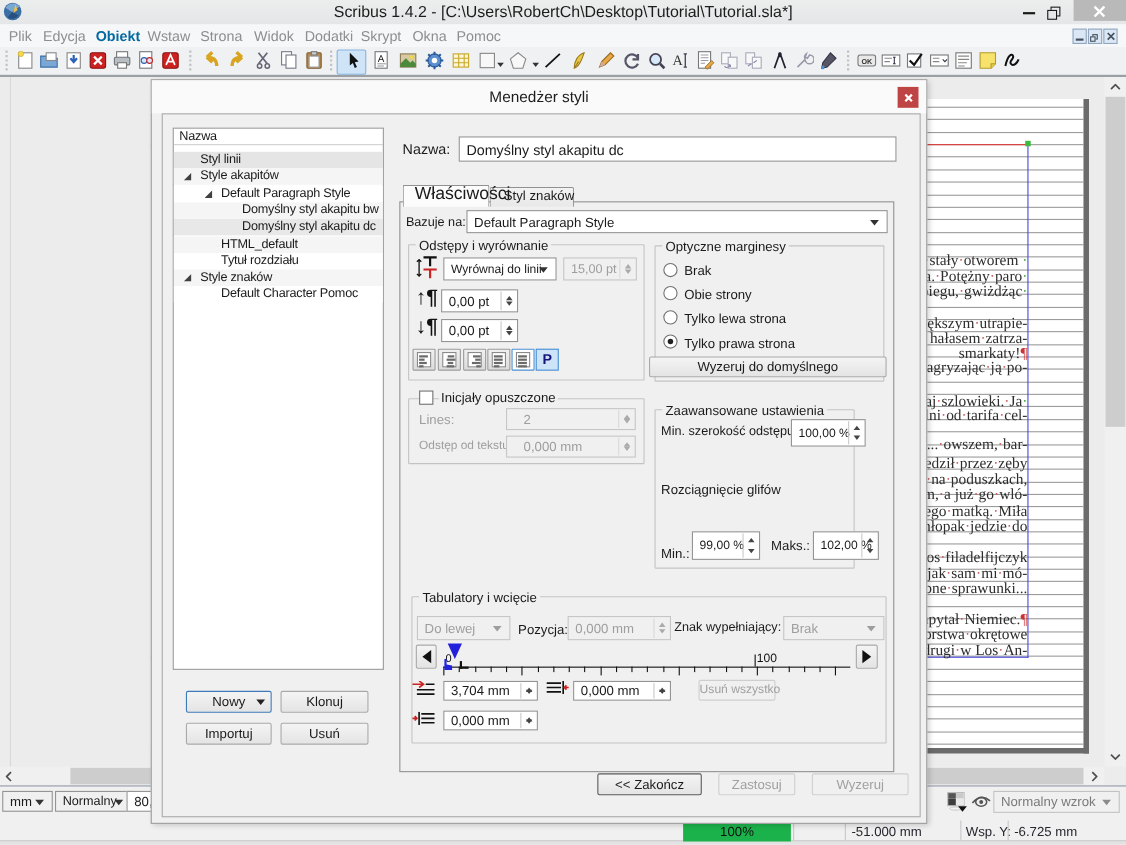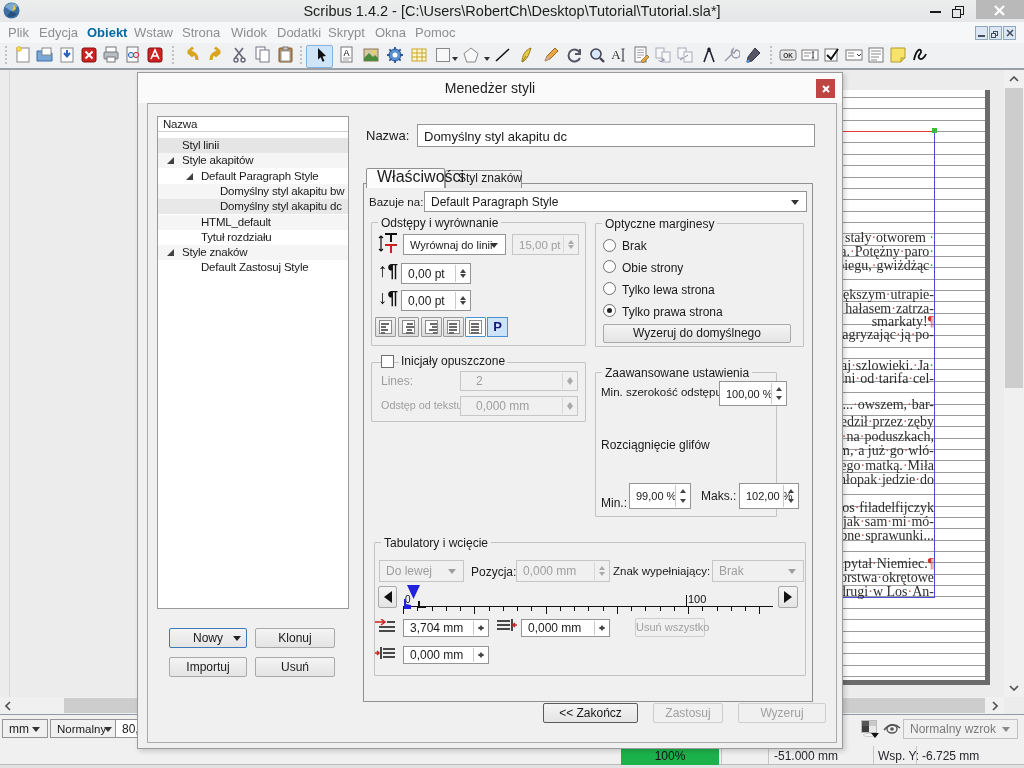--- a/index.html
+++ b/index.html
@@ -449,21 +449,21 @@
       <div style="position:absolute;left:0;top:112.79999999999998px;width:100%;height:15px;background:#fff">
         <span style="position:absolute;left:43px;top:1px">Tytuł rozdziału</span>
       </div>
       <div style="position:absolute;left:0;top:128.1px;width:100%;height:15px;background:#f5f5f5">
         <svg style="position:absolute;left:9px;top:4px" width="7" height="7">
           <polygon points="7,0 7,7 0,7" fill="#404040"></polygon>
         </svg>
         <span style="position:absolute;left:24px;top:1px">Style znaków</span>
       </div>
       <div style="position:absolute;left:0;top:143.4px;width:100%;height:15px;background:#fff">
-        <span style="position:absolute;left:43px;top:1px">Default Zastosuj Style</span>
+        <span style="position:absolute;left:43px;top:1px">Default Character Pomoc</span>
       </div>
     </div>
 
   <div class="btn" style="left:31px;top:555px;width:78px;height:20px;border-color:#3f7ab8;line-height:18px">Nowy</div>
   <div class="ab" style="left:95px;top:563px;width:0;height:0;border-left:4px solid transparent;border-right:4px solid transparent;border-top:5px solid #222"></div>
   <div class="btn" style="left:117px;top:555px;width:80px;height:20px;line-height:18px">Klonuj</div>
   <div class="btn" style="left:31px;top:584px;width:78px;height:20px;line-height:18px">Importuj</div>
   <div class="btn" style="left:117px;top:584px;width:80px;height:20px;line-height:18px">Usuń</div>
 
   <div class="lbl" style="left:228px;top:55px;font-size:13px">Nazwa:</div>
@@ -586,21 +586,21 @@
       <span class="gbl">Optyczne marginesy</span>
     </div>
   <div class="radio" style="left:465px;top:166px"></div>
     <div class="lbl" style="left:484px;top:166px">Brak</div>
   <div class="radio" style="left:465px;top:187px"></div>
     <div class="lbl" style="left:484px;top:188px">Obie strony</div>
   <div class="radio" style="left:465px;top:209px"></div>
     <div class="lbl" style="left:484px;top:210px">Tylko lewa strona</div>
   <div class="radio on" style="left:465px;top:231px"></div>
     <div class="lbl" style="left:484px;top:232px">Tylko prawa strona</div>
-  <div class="btn" style="left:465px;top:251px;width:188px;height:19px;line-height:17px">Wyzeruj do domyślnego</div>
+  <div class="btn" style="left:452px;top:251px;width:216px;height:19px;line-height:17px">Wyzeruj do domyślnego</div>
 
   <div class="gb" style="left:457px;top:299px;width:182px;height:145px">
       <span class="gbl">Zaawansowane ustawienia</span>
     </div>
   <div class="lbl" style="left:463px;top:313px;font-size:11.5px">Min. szerokość odstępu:</div>
   <div class="spin" style="left:581px;top:308px;width:68px;height:25px;font-size:11px">
       <span class="v">100,00 %</span>
       <div class="spctl">
         <span class="u"></span>
         <span class="d"></span>

